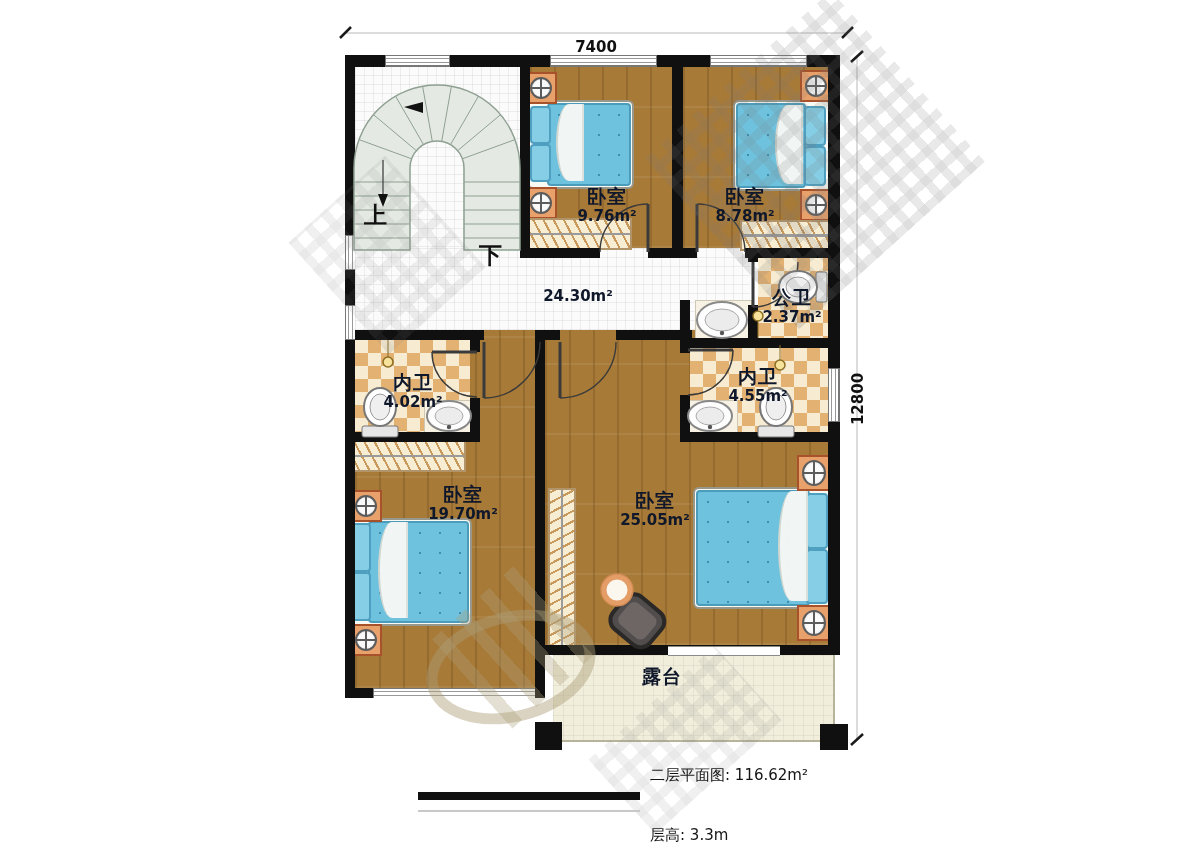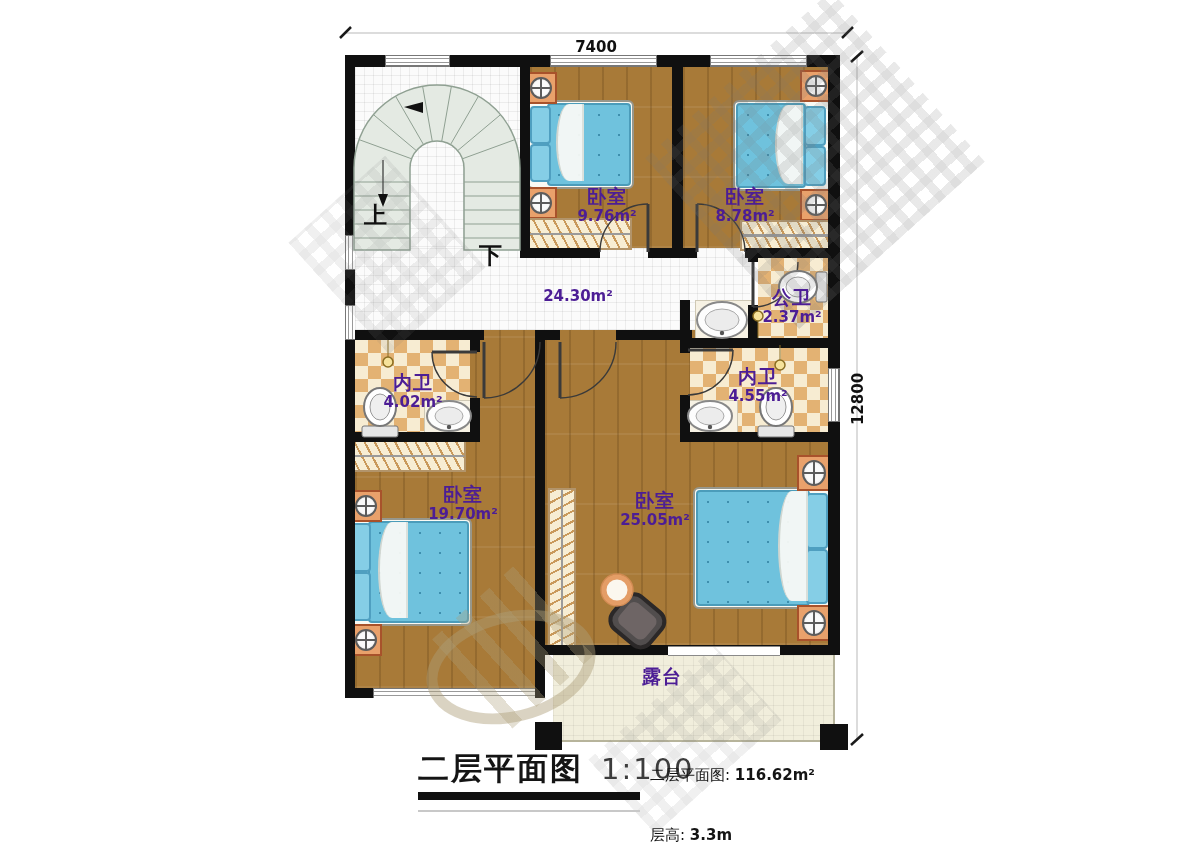--- a/index.html
+++ b/index.html
@@ -36,31 +36,31 @@
   .lamp{position:absolute;inset:3px;border-radius:50%;border:2px solid #5c5c5c;
         background-image:linear-gradient(#5c5c5c,#5c5c5c),linear-gradient(#5c5c5c,#5c5c5c),radial-gradient(#fafafa 55%,#d9d9d9 100%);
         background-size:100% 2px,2px 100%,100% 100%;background-position:center;background-repeat:no-repeat;}
   .wr-h{background-color:#f7edd3;border:2px solid #b2946a;
         background-image:linear-gradient(transparent 46%,#9a9a9a 46% 54%,transparent 54%),
                          repeating-linear-gradient(62deg,transparent 0 7px,#c9995b 7px 9px);}
   .wr-v{background-color:#f7edd3;border:2px solid #b2946a;
         background-image:linear-gradient(90deg,transparent 46%,#9a9a9a 46% 54%,transparent 54%),
                          repeating-linear-gradient(-28deg,transparent 0 7px,#c9995b 7px 9px);}
   
-  .room-label{text-align:center;color:#4c1d95;line-height:1.15;pointer-events:none;}
+  .room-label{text-align:center;color:#0f172a;line-height:1.15;pointer-events:none;}
   .rl-name{font-size:19px;font-weight:700;letter-spacing:1px;}
   .rl-area{font-size:15px;font-weight:700;}
   .stair-word{font-size:23px;font-weight:700;color:#101010;}
   .dim-text{font-size:15px;font-weight:700;color:#101010;text-align:center;}
   
   .title-row{display:flex;align-items:baseline;gap:18px;color:#141414;}
   .title-cn{font-size:31px;font-weight:700;letter-spacing:2px;}
   .title-scale{font-size:29px;font-weight:500;color:#3c3c3c;letter-spacing:2px;}
   .info-line{font-size:15px;color:#141414;}
-  .info-line b{font-weight:700;}
+  .info-line b{font-weight:400;}
   
   .wm{pointer-events:none;}
   .wm-grid{background-image:repeating-linear-gradient(0deg,rgba(120,120,120,.55) 0 9px,transparent 9px 21px),
                             repeating-linear-gradient(90deg,rgba(120,120,120,.55) 0 9px,transparent 9px 21px);}
   svg.overlay{position:absolute;left:0;top:0;pointer-events:none;}
 </style>
 </head>
 <body>
 
 <div id="stage">
@@ -330,24 +330,20 @@
   <div class="abs room-label" style="left:612px;top:666px;width:100px;">
     <div class="rl-name">露台</div>
   </div>
 
   <div class="abs stair-word" style="left:364px;top:200px;">上</div>
   <div class="abs stair-word" style="left:479px;top:240px;">下</div>
 
   <div class="abs dim-text" style="left:546px;top:38px;width:100px;">7400</div>
   <div class="abs dim-text" style="left:828px;top:390px;width:60px;transform:rotate(-90deg);">12800</div>
 
-  <div class="abs title-row" style="left:418px;top:748px;">
-    <span class="title-cn">二层平面图</span>
-    <span class="title-scale">1:100</span>
-  </div>
   <div class="abs" style="left:418px;top:792px;width:222px;height:8px;background:#101010;"></div>
   <div class="abs" style="left:418px;top:810px;width:222px;height:2px;background:#c8c8c8;"></div>
 
   <div class="abs info-line" style="left:650px;top:766px;">
     <span>二层平面图:</span>
     <b>116.62m²</b>
   </div>
   <div class="abs info-line" style="left:650px;top:826px;">
     <span>层高:</span>
     <b>3.3m</b>

